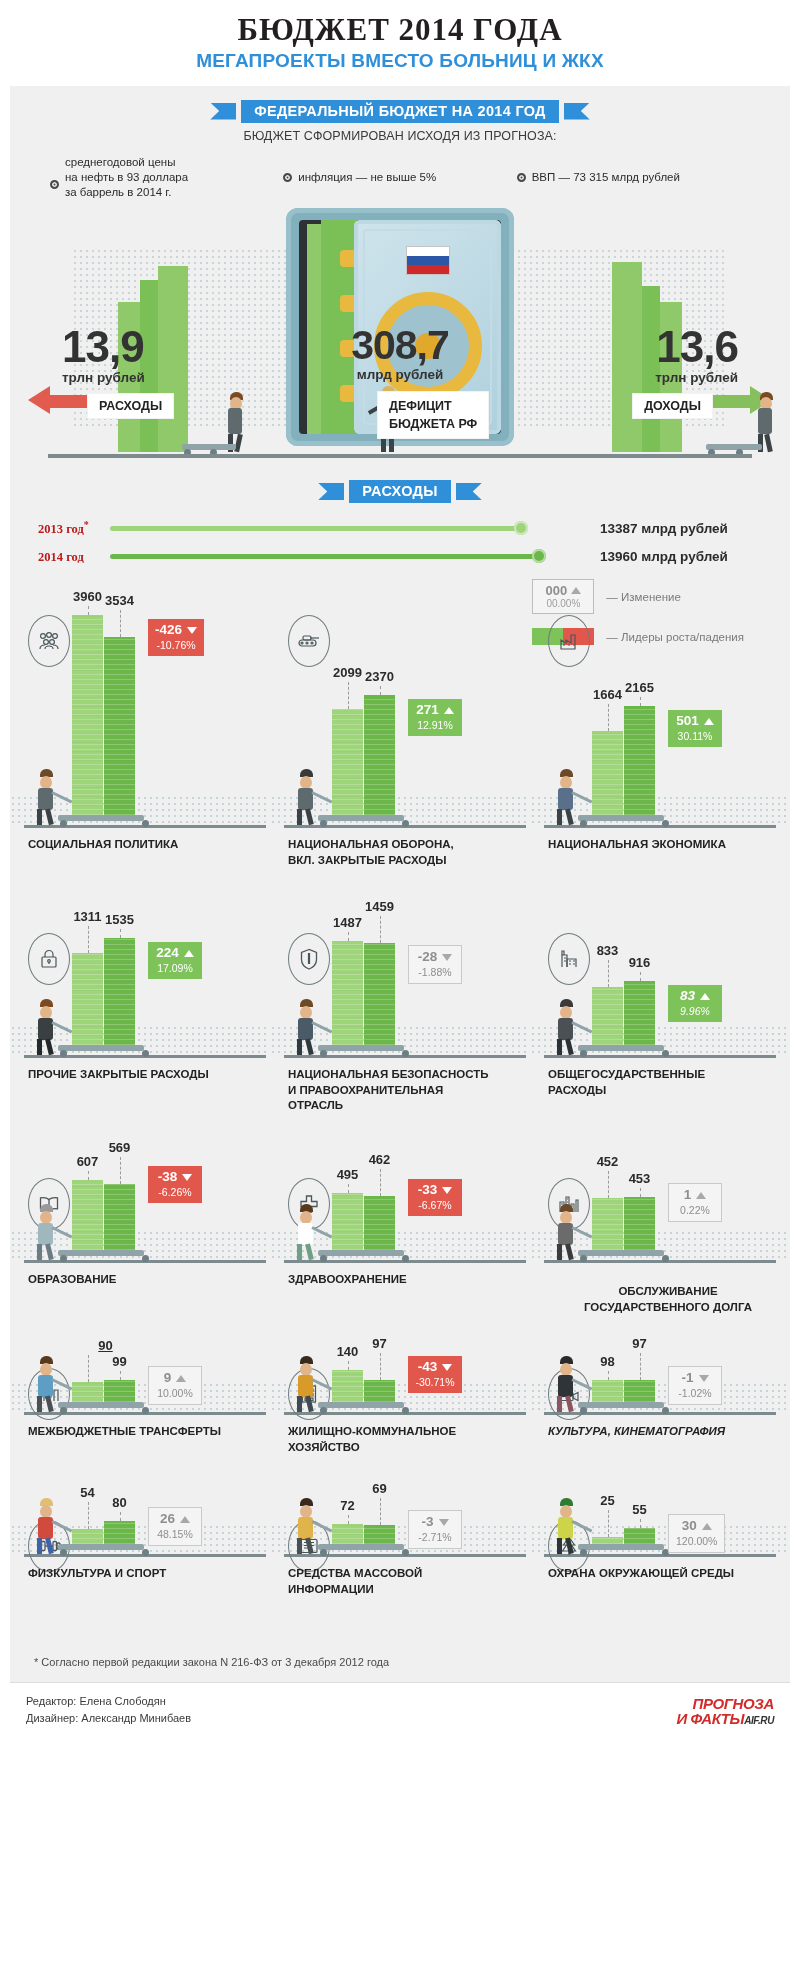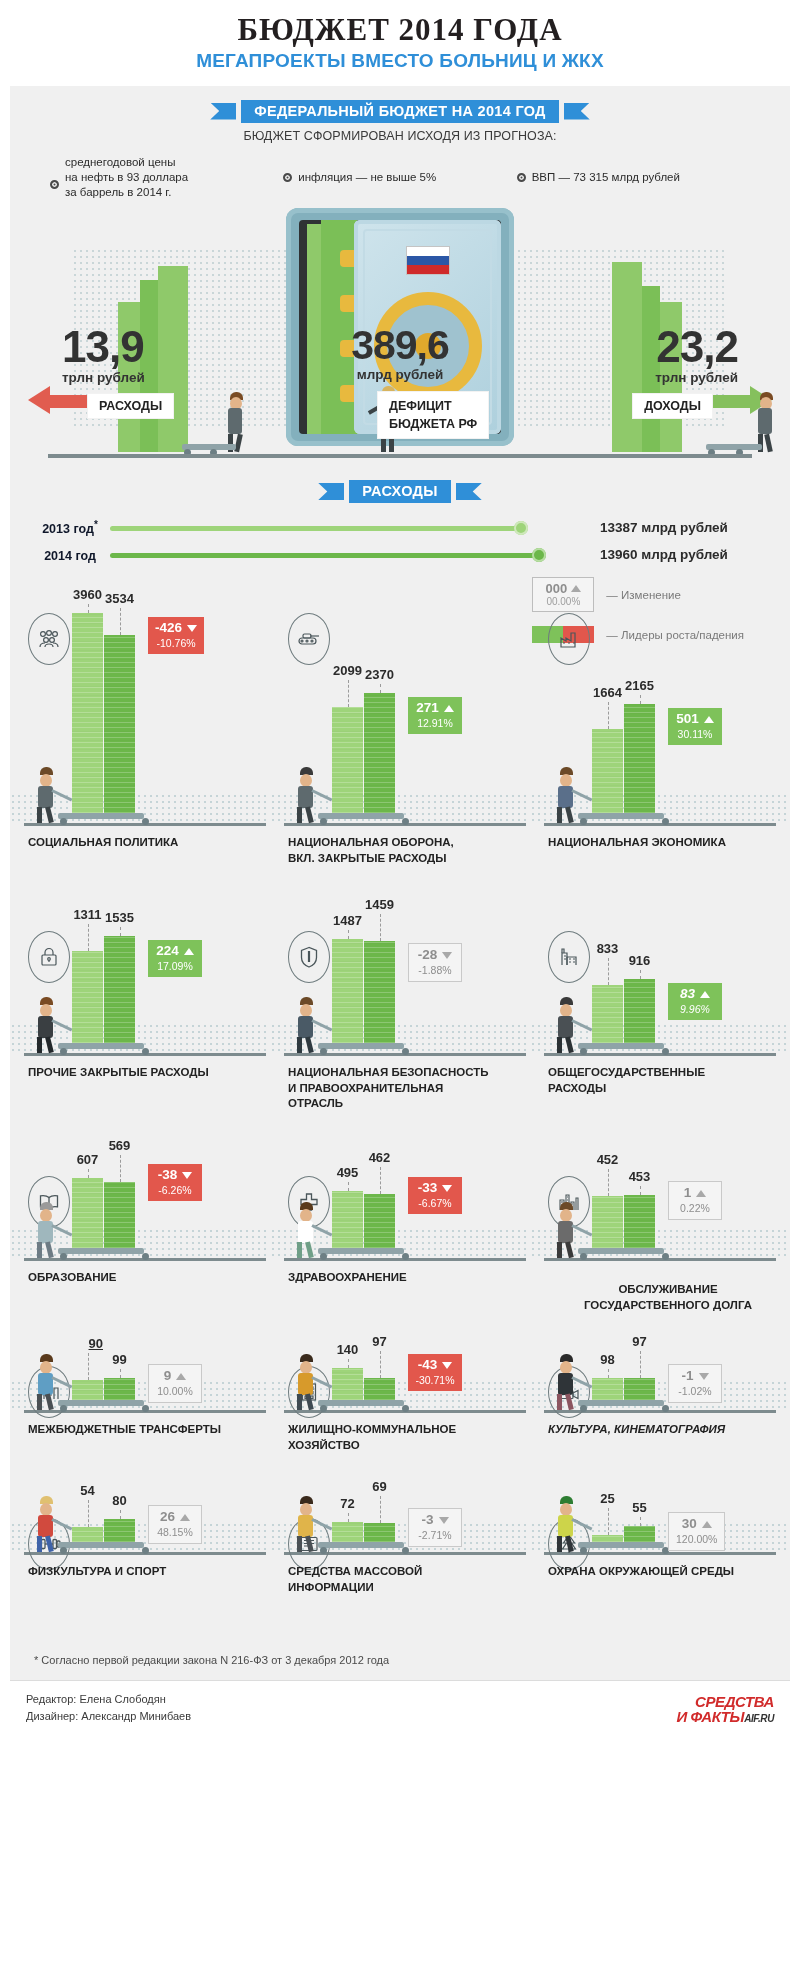--- a/index.html
+++ b/index.html
@@ -113,21 +113,21 @@
   .p-hair{position:absolute;width:13px;height:8px;border-radius:6px 6px 0 0;background:#7a4b23;}
   .p-body{position:absolute;width:14px;height:26px;background:#5e6a6e;border-radius:3px;}
   .p-leg{position:absolute;width:5px;height:18px;background:#3b4346;}
   .cart{position:absolute;height:6px;background:#8fa3a8;border-radius:2px;}
   .cart-w{position:absolute;width:7px;height:7px;border-radius:50%;background:#6d7f84;}
 
   
   .exp-head { margin-top:10px; }
   .totals { padding:16px 28px 4px; }
   .total-row { display:flex; align-items:center; margin-bottom:10px; }
-  .total-year { width:72px; font-size:12.5px; font-weight:bold; color:#0f172a; text-align:center; padding-right:8px; white-space:nowrap;}
+  .total-year { width:72px; font-size:12.5px; font-weight:bold; color:#b91c1c; text-align:left; padding-right:8px; white-space:nowrap;font-family:Liberation Serif, serif;}
   .total-year sup { font-size:10px; }
   .total-bar-area { flex:1; position:relative; height:10px; }
   .total-bar { position:absolute; left:0; top:3px; height:5px; border-radius:3px;}
   .total-cap { position:absolute; top:-2px; width:14px;height:14px;border-radius:50%; }
   .total-val { width:180px; padding-left:18px; font-size:13.5px; font-weight:bold; color:#2b2b2b; white-space:nowrap;}
 
   
   .legend { position:absolute; right:46px; top:0; }
   .legend-row { display:flex; align-items:center; margin-bottom:14px; }
   .legend-badge { width:62px; border:1px solid #bdbdbd; background:#f4f4f4; padding:3px 6px 4px; text-align:center;}
@@ -251,25 +251,25 @@
           </div>
           <div class="dial"></div>
         </div>
       </div>
 
       <div class="big-num num-left">
         <div class="v">13,9</div>
         <div class="u">трлн рублей</div>
       </div>
       <div class="big-num num-mid">
-        <div class="v">389,6</div>
+        <div class="v">308,7</div>
         <div class="u">млрд рублей</div>
       </div>
       <div class="big-num num-right">
-        <div class="v">23,2</div>
+        <div class="v">13,6</div>
         <div class="u">трлн рублей</div>
       </div>
 
       <div class="tagbox tag-left">РАСХОДЫ</div>
       <div class="tagbox tag-mid">
         <div>ДЕФИЦИТ</div>
         <div>БЮДЖЕТА РФ</div>
       </div>
       <div class="tagbox tag-right">ДОХОДЫ</div>
 
@@ -754,21 +754,21 @@
         <div style="position:absolute;left:48px;top:50px;width:86px;height:6px;border-radius:2px;background:#8fa3a8"></div>
         <div style="position:absolute;left:50px;top:55px;width:7px;height:7px;border-radius:50%;background:#6d7f84"></div>
         <div style="position:absolute;left:132px;top:55px;width:7px;height:7px;border-radius:50%;background:#6d7f84"></div>
             </div>
             <div class="bar y13" style="position: absolute; left: 62px; top: 30px; width: 31px; height: 20px; background: rgb(158, 212, 122);">
               <div class="bar-tex"></div>
             </div>
             <div class="bar y14" style="position: absolute; left: 94px; top: 28px; width: 31px; height: 22px; background: rgb(108, 183, 74);">
               <div class="bar-tex"></div>
             </div>
-            <div class="vlabel" style="left: 62px; top: -14px; width: 31px; text-align: right; text-decoration: underline;">90</div>
+            <div class="vlabel" style="left: 80px; top: -14px; width: 31px; text-align: center; text-decoration: underline;">90</div>
             <div class="vlead" style="left: 78px; top: 3px; height: 27px;"></div>
             <div class="vlabel" style="left: 94px; top: 2px; width: 31px; text-align: center;">99</div>
             <div class="vlead" style="left: 110px; top: 19px; height: 9px;"></div>
             <div class="chg flat" style="left: 138px; top: 14px;">
               <div class="c1">
                 <span>9</span>
                 <span class="tri"></span>
               </div>
               <div class="c2">10.00%</div>
             </div>
@@ -988,19 +988,19 @@
 
     <div class="footnote">* Согласно первой редакции закона N 216-ФЗ от 3 декабря 2012 года</div>
   </div>
 
   <div class="footer">
     <div class="credits">
       <div>Редактор: Елена Слободян</div>
       <div>Дизайнер: Александр Минибаев</div>
     </div>
     <div class="logo">
-      <div class="l1">СРЕДСТВА</div>
+      <div class="l1">ПРОГНОЗА</div>
       <div class="l2">
         <span>И ФАКТЫ</span><small>AIF.RU</small>
       </div>
     </div>
   </div>
 </div>
 
 </body></html>

